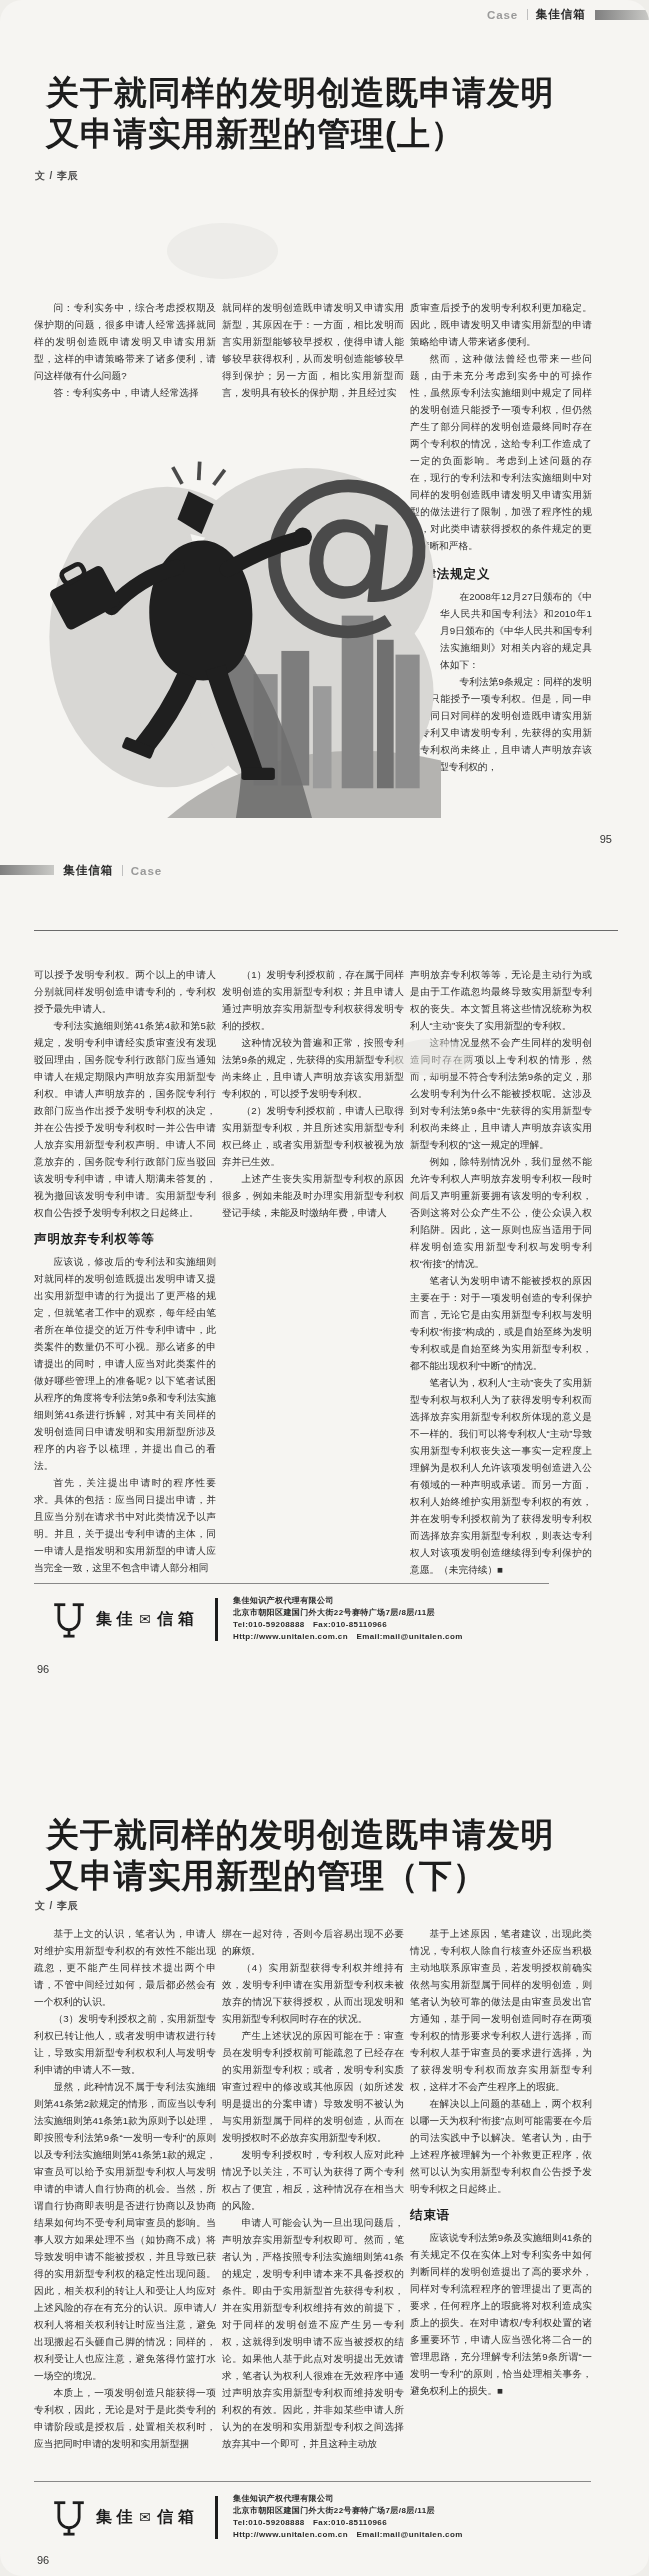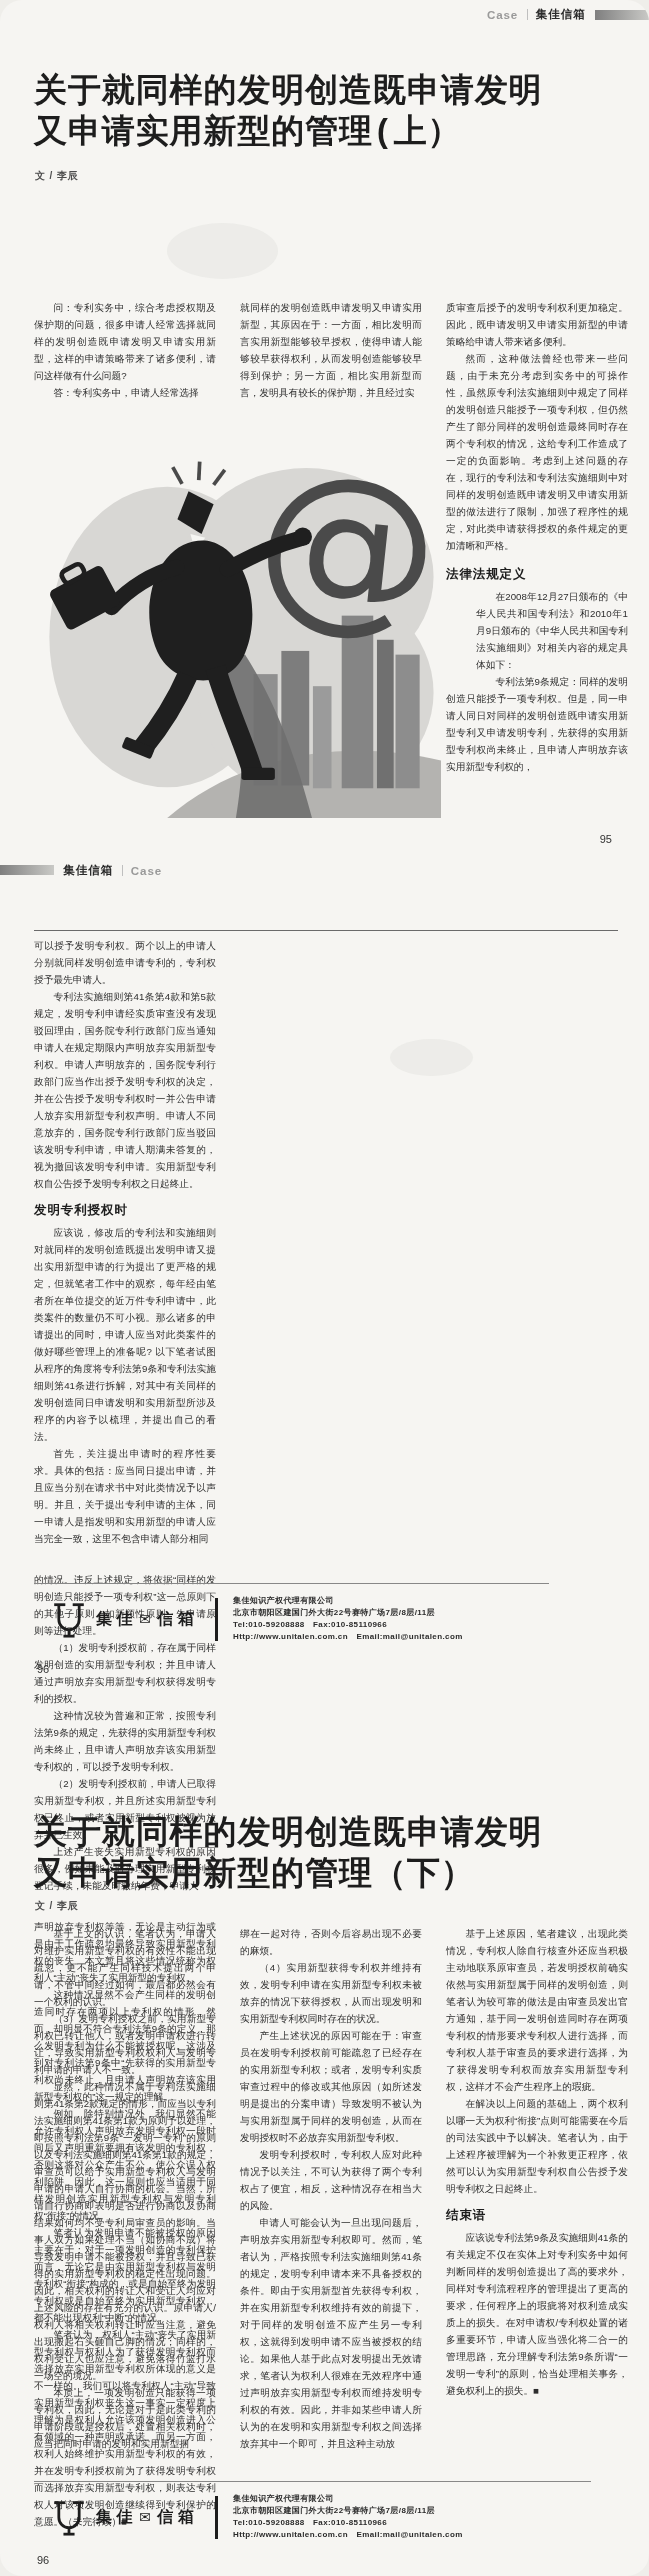--- a/index.html
+++ b/index.html
@@ -6,24 +6,24 @@
   body{background:#efeeea;font-family:"Liberation Sans","DejaVu Sans",sans-serif;}
   .canvas{position:relative;width:649px;height:2576px;background:#f6f5f2;margin:0 auto;overflow:hidden;color:#2b2b2b;border-radius:22px;}
   .page{position:absolute;left:0;width:649px;}
   
   .hdr{position:absolute;display:flex;align-items:center;font-size:11.6px;letter-spacing:0.9px;}
   .hdr .gray{color:#9a9a9a;font-weight:bold;}
   .hdr .dark{color:#2b2b2b;font-weight:bold;}
   .hdr .vdiv{display:inline-block;width:0.9px;height:11px;background:#bfbfbf;margin:0 8.3px;}
   .hdr .bar{display:inline-block;height:10.2px;width:54px;background:linear-gradient(90deg,#7f7f7f,#c9c9c6);}
   
-  .title{position:absolute;left:34px;font-size:33px;line-height:41px;font-weight:bold;color:#1d1d1d;letter-spacing:0.9px;font-family:Liberation Mono, monospace;}
+  .title{position:absolute;left:46px;font-size:33px;line-height:41px;font-weight:bold;color:#1d1d1d;letter-spacing:0.9px;}
   .byline{position:absolute;left:35px;font-size:10px;font-weight:bold;color:#4d4d4d;letter-spacing:0.9px;}
   
-  .cols{position:absolute;left:34px;display:flex;gap:24px;}
+  .cols{position:absolute;left:34px;display:flex;gap:6px;}
   .col{flex:0 0 182px;width:182px;font-size:9.7px;line-height:17px;text-align:justify;color:#2e2e2e;}
   .col p{margin:0;}
   .col p.ind{text-indent:2em;}
   .col h3{margin:10.2px 0 4.6px 0;font-size:12.5px;letter-spacing:0.9px;color:#1d1d1d;}
   .lawbox{margin-top:12px;}
   .lawbox .law-spacer{float:left;width:30px;height:100px;}
   .rule{position:absolute;height:0.9px;background:#6a6a6a;}
   .pagenum{position:absolute;font-size:11px;color:#333;}
   
   .footer{position:absolute;display:flex;align-items:center;}
@@ -124,30 +124,29 @@
   <section class="page" style="top:858px;height:937px;">
     <div class="hdr" style="top:4.6px;left:0;">
       <span class="bar" style="margin-right:9.3px;"></span>
       <span class="dark">集佳信箱</span>
       <span class="vdiv"></span>
       <span class="gray">Case</span>
     </div>
 
     <div class="rule" style="top:72px;left:34px;width:584px;"></div>
 
-    <div class="cols" style="top:79px;flex-direction:column;">
+    <div class="cols" style="top:108px;">
       <div class="col">
           <p>可以授予发明专利权。两个以上的申请人分别就同样发明创造申请专利的，专利权授予最先申请人。</p>
           <p class="ind">专利法实施细则第41条第4款和第5款规定，发明专利申请经实质审查没有发现驳回理由，国务院专利行政部门应当通知申请人在规定期限内声明放弃实用新型专利权。申请人声明放弃的，国务院专利行政部门应当作出授予发明专利权的决定，并在公告授予发明专利权时一并公告申请人放弃实用新型专利权声明。申请人不同意放弃的，国务院专利行政部门应当驳回该发明专利申请，申请人期满未答复的，视为撤回该发明专利申请。实用新型专利权自公告授予发明专利权之日起终止。</p>
-          <h3>发明专利授权时</h3>
+          <h3>声明放弃专利权等等</h3>
           <p class="ind">应该说，修改后的专利法和实施细则对就同样的发明创造既提出发明申请又提出实用新型申请的行为提出了更严格的规定，但就笔者工作中的观察，每年经由笔者所在单位提交的近万件专利申请中，此类案件的数量仍不可小视。那么诸多的申请提出的同时，申请人应当对此类案件的做好哪些管理上的准备呢? 以下笔者试图从程序的角度将专利法第9条和专利法实施细则第41条进行拆解，对其中有关同样的发明创造同日申请发明和实用新型所涉及程序的内容予以梳理，并提出自己的看法。</p>
           <p class="ind">首先，关注提出申请时的程序性要求。具体的包括：应当同日提出申请，并且应当分别在请求书中对此类情况予以声明。并且，关于提出专利申请的主体，同一申请人是指发明和实用新型的申请人应当完全一致，这里不包含申请人部分相同</p>
         </div>
       <div class="col">
-          <p>的情况。违反上述规定，将依据“同样的发明创造只能授予一项专利权”这一总原则下的其他子原则，如新颖性原则、先申请原则等进行处理。</p>
           <p class="ind">（1）发明专利授权前，存在属于同样发明创造的实用新型专利权；并且申请人通过声明放弃实用新型专利权获得发明专利的授权。</p>
           <p class="ind">这种情况较为普遍和正常，按照专利法第9条的规定，先获得的实用新型专利权尚未终止，且申请人声明放弃该实用新型专利权的，可以授予发明专利权。</p>
           <p class="ind">（2）发明专利授权前，申请人已取得实用新型专利权，并且所述实用新型专利权已终止，或者实用新型专利权被视为放弃并已生效。</p>
           <p class="ind">上述产生丧失实用新型专利权的原因很多，例如未能及时办理实用新型专利权登记手续，未能及时缴纳年费，申请人</p>
         </div>
       <div class="col">
           <p>声明放弃专利权等等，无论是主动行为或是由于工作疏忽均最终导致实用新型专利权的丧失。本文暂且将这些情况统称为权利人“主动”丧失了实用新型的专利权。</p>
           <p class="ind">这种情况显然不会产生同样的发明创造同时存在两项以上专利权的情形，然而，却明显不符合专利法第9条的定义，那么发明专利为什么不能被授权呢。这涉及到对专利法第9条中“先获得的实用新型专利权尚未终止，且申请人声明放弃该实用新型专利权的”这一规定的理解。</p>
           <p class="ind">例如，除特别情况外，我们显然不能允许专利权人声明放弃发明专利权一段时间后又声明重新要拥有该发明的专利权，否则这将对公众产生不公，使公众误入权利陷阱。因此，这一原则也应当适用于同样发明创造实用新型专利权与发明专利权“衔接”的情况。</p>
           <p class="ind">笔者认为发明申请不能被授权的原因主要在于：对于一项发明创造的专利保护而言，无论它是由实用新型专利权与发明专利权“衔接”构成的，或是自始至终为发明专利权或是自始至终为实用新型专利权，都不能出现权利“中断”的情况。</p>

